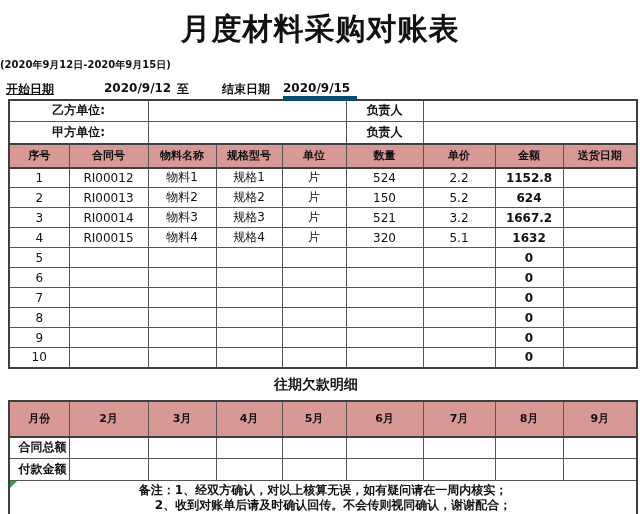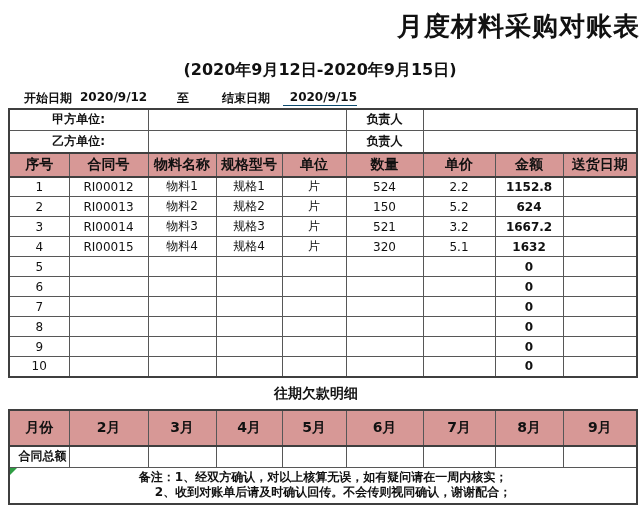--- a/index.html
+++ b/index.html
@@ -12,51 +12,51 @@
   *{box-sizing:border-box;}
   html,body{margin:0;padding:0;}
   body{
     width:640px;height:514px;background:#ffffff;
     font-family:"DejaVu Sans","Liberation Sans",sans-serif;
     color:var(--ink);
   }
   .sheet{position:relative;width:640px;height:514px;background:#ffffff;overflow:hidden;}
 
   .title{
-    padding-top:10px;text-align:right;
-    font-size:26px;font-weight:bold;letter-spacing:1px;line-height:1.25;
+    padding-top:10px;text-align:center;
+    font-size:30px;font-weight:bold;letter-spacing:1px;line-height:1.25;
   }
   .subtitle{
-    text-align:center;font-size:16px;font-weight:bold;margin-top:17px;
+    font-size:10px;font-weight:bold;margin-top:10px;
   }
 
   .datebar{position:relative;height:20px;margin-top:7px;font-size:12px;font-weight:bold;}
   .datebar span{position:absolute;top:2px;white-space:nowrap;}
-  .db-l1{left:24px;}
-  .db-v1{left:80px;width:60px;text-align:center;}
+  .db-l1{left:6px;text-decoration:underline;}
+  .db-v1{left:104px;width:60px;text-align:center;}
   .db-to{left:177px;}
   .db-l2{left:222px;}
-  .db-v2{left:283px;width:74px;text-align:right;border-bottom:1px solid #0c4a6e;padding-bottom:1px;}
+  .db-v2{left:283px;width:74px;text-align:left;border-bottom:5px solid #0c4a6e;padding-bottom:1px;}
 
   table.grid{
     border-collapse:collapse;table-layout:fixed;
     margin-left:8px;width:628px;
     border:2px solid var(--border-dark);
   }
   table.grid td, table.grid th{
     border:1px solid var(--border-inner);
     font-size:12px;text-align:center;vertical-align:middle;
     padding:0 2px;overflow:hidden;white-space:nowrap;
     color:var(--ink);
   }
   .party-row td{height:22px;}
   .party-row .lbl{font-weight:bold;}
   tr.head th{
     background:var(--header-bg);
-    height:24px;font-weight:bold;font-size:14px;
+    height:24px;font-weight:bold;font-size:11px;
     border-top:2px solid var(--border-dark);
     border-bottom:2px solid var(--border-dark);
     margin-left:47px;
   }
   .data-row td{height:20px;font-weight:normal;}
   .data-row td.amount{font-weight:bold;}
 
   .section-title{
     text-align:center;font-size:14px;font-weight:bold;
     margin:7px 8px 6px 0;
@@ -103,27 +103,27 @@
       <col style="width:66px">
         <col style="width:64px">
         <col style="width:77px">
       <col style="width:72px">
         <col style="width:68px">
         <col style="width:74px">
     </colgroup>
     <tbody>
 
     <tr class="party-row">
-        <td colspan="2" class="lbl">甲方单位:</td>
+        <td colspan="2" class="lbl">乙方单位:</td>
         <td colspan="3"></td>
         <td class="lbl">负责人</td>
         <td colspan="3"></td>
       </tr>
         <tr class="party-row">
-        <td colspan="2" class="lbl">乙方单位:</td>
+        <td colspan="2" class="lbl">甲方单位:</td>
         <td colspan="3"></td>
         <td class="lbl">负责人</td>
         <td colspan="3"></td>
       </tr>
       </tbody>
     <tbody>
       <tr class="head">
 
       <th>序号</th>
           <th>合同号</th>
@@ -285,20 +285,31 @@
         <td class="lbl">合同总额</td>
         <td></td>
         <td></td>
         <td></td>
         <td></td>
         <td></td>
         <td></td>
         <td></td>
         <td></td>
       </tr>
+        <tr class="arr-row">
+        <td class="lbl">付款金额</td>
+        <td></td>
+        <td></td>
+        <td></td>
+        <td></td>
+        <td></td>
+        <td></td>
+        <td></td>
+        <td></td>
+      </tr>
       </tbody>
     <tbody>
       <tr>
         <td colspan="9" class="notes">
           <span class="flag"></span>
           <div class="notes-line">备注：1、经双方确认，对以上核算无误，如有疑问请在一周内核实；</div>
           <div class="notes-line indent">2、收到对账单后请及时确认回传。不会传则视同确认，谢谢配合；</div>
         </td>
       </tr>
     </tbody>

